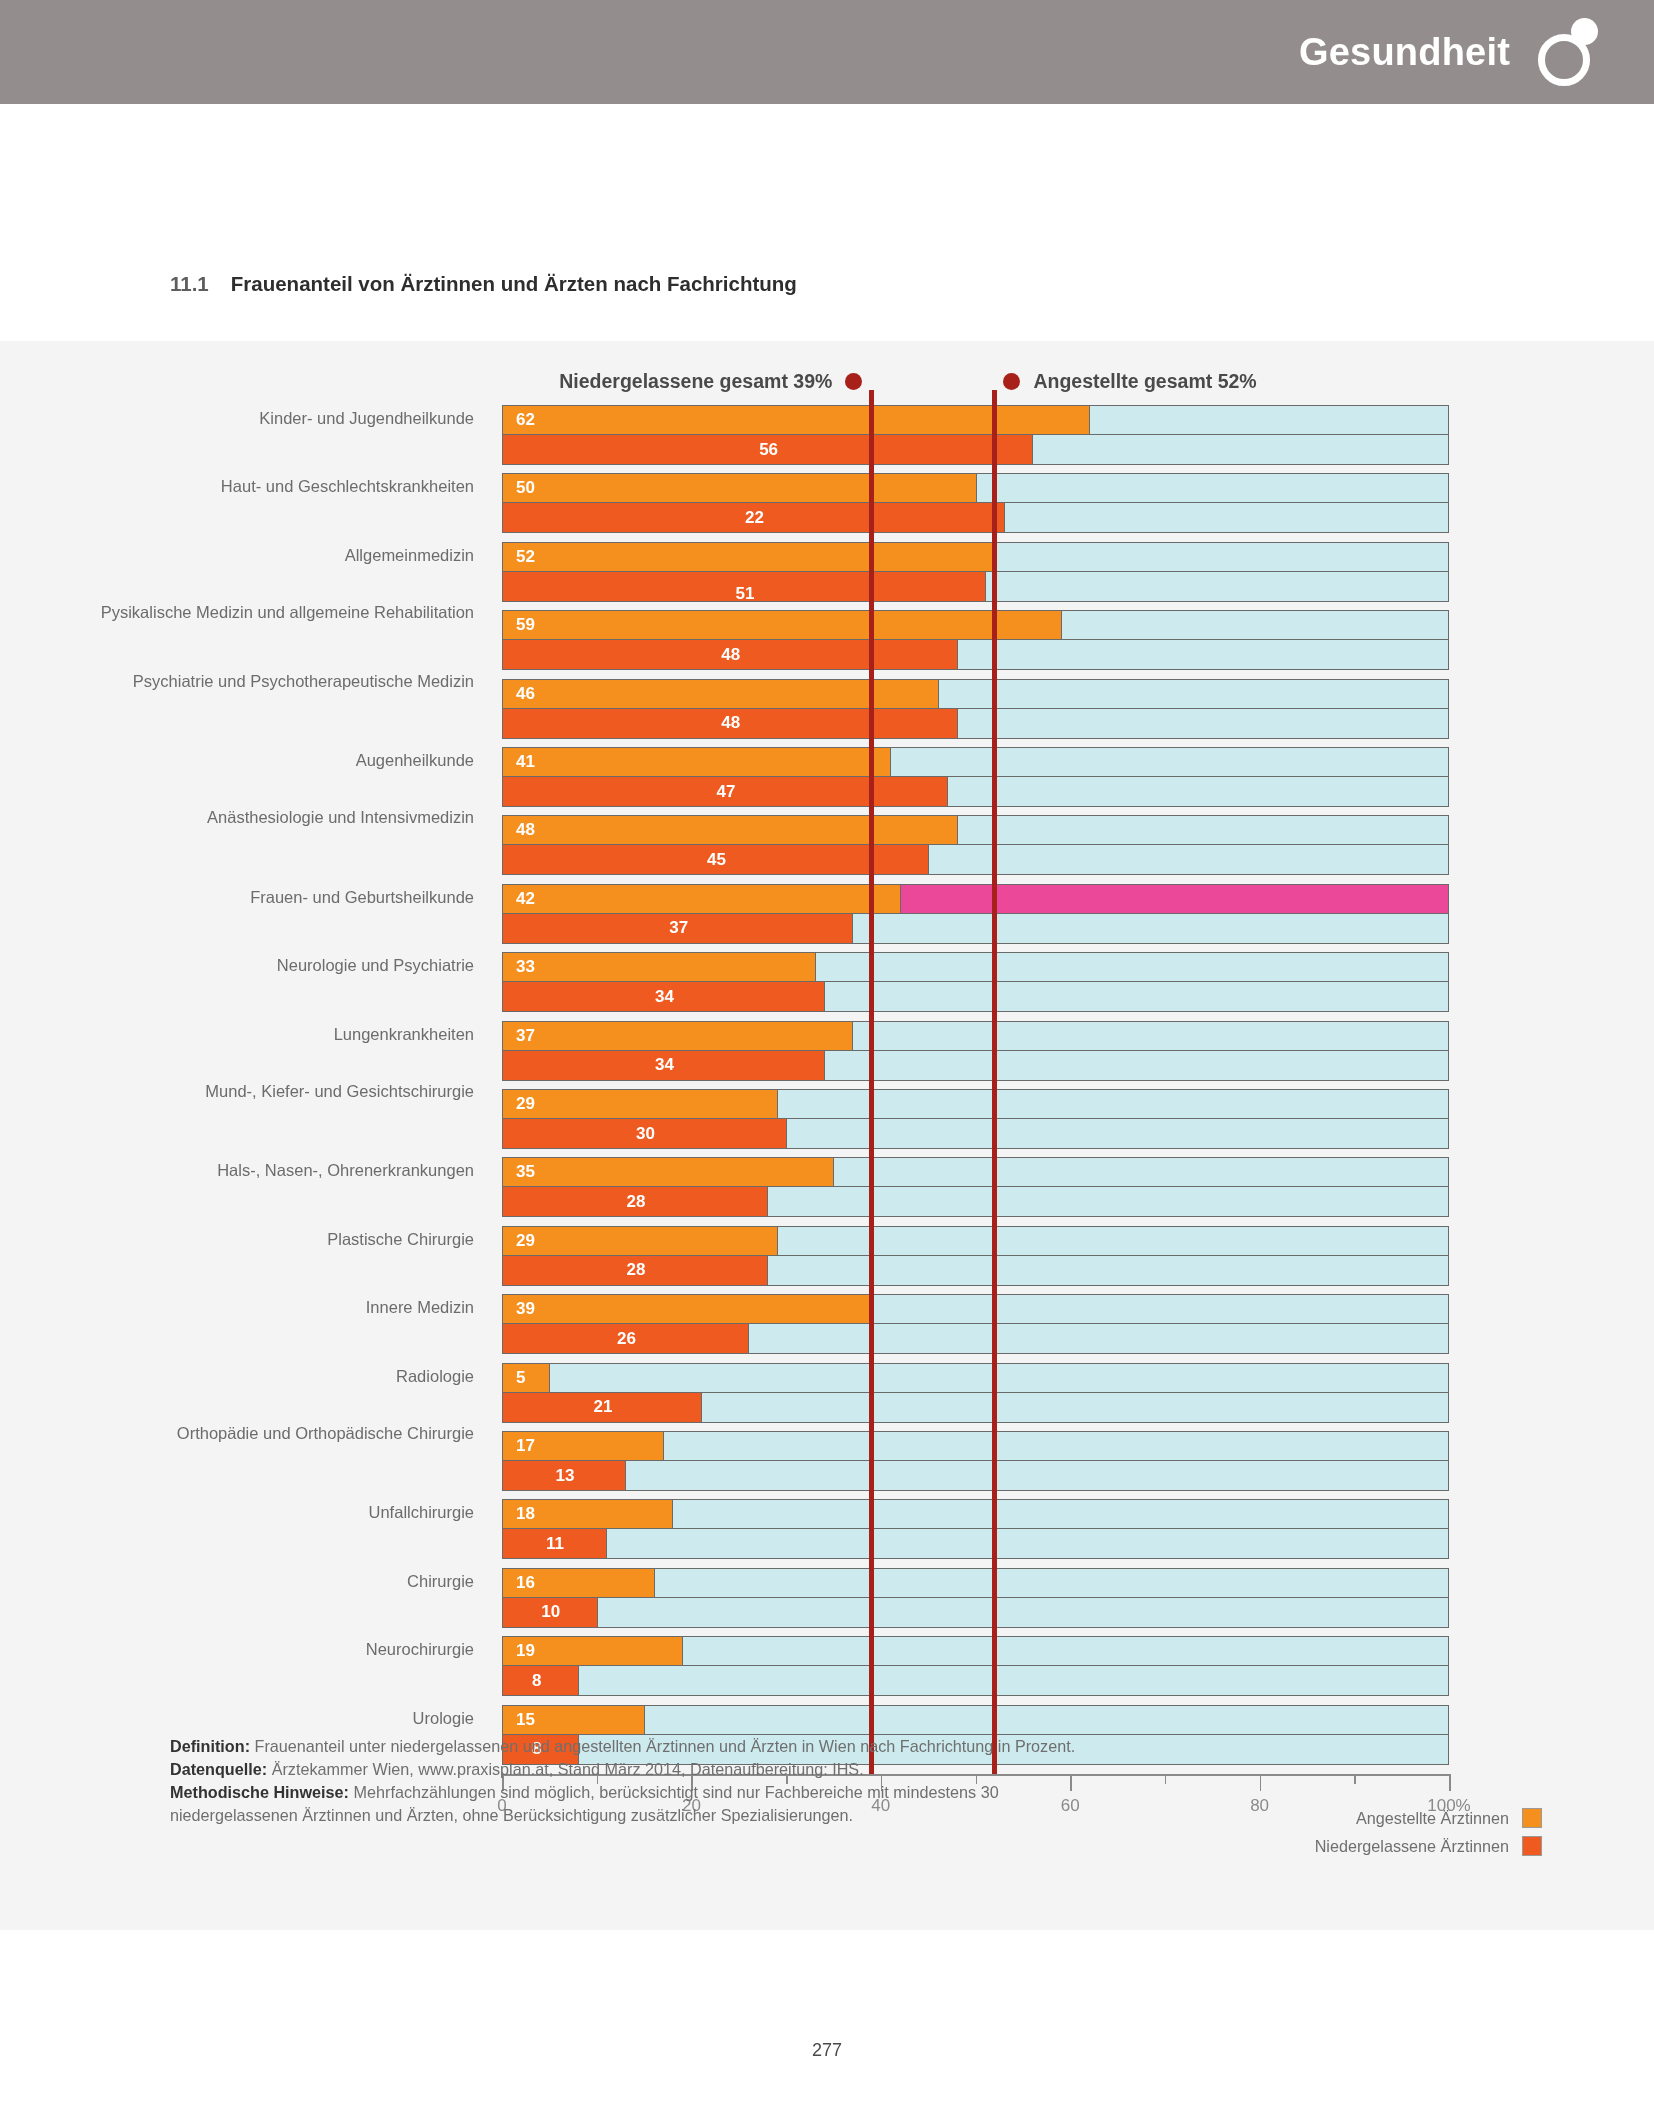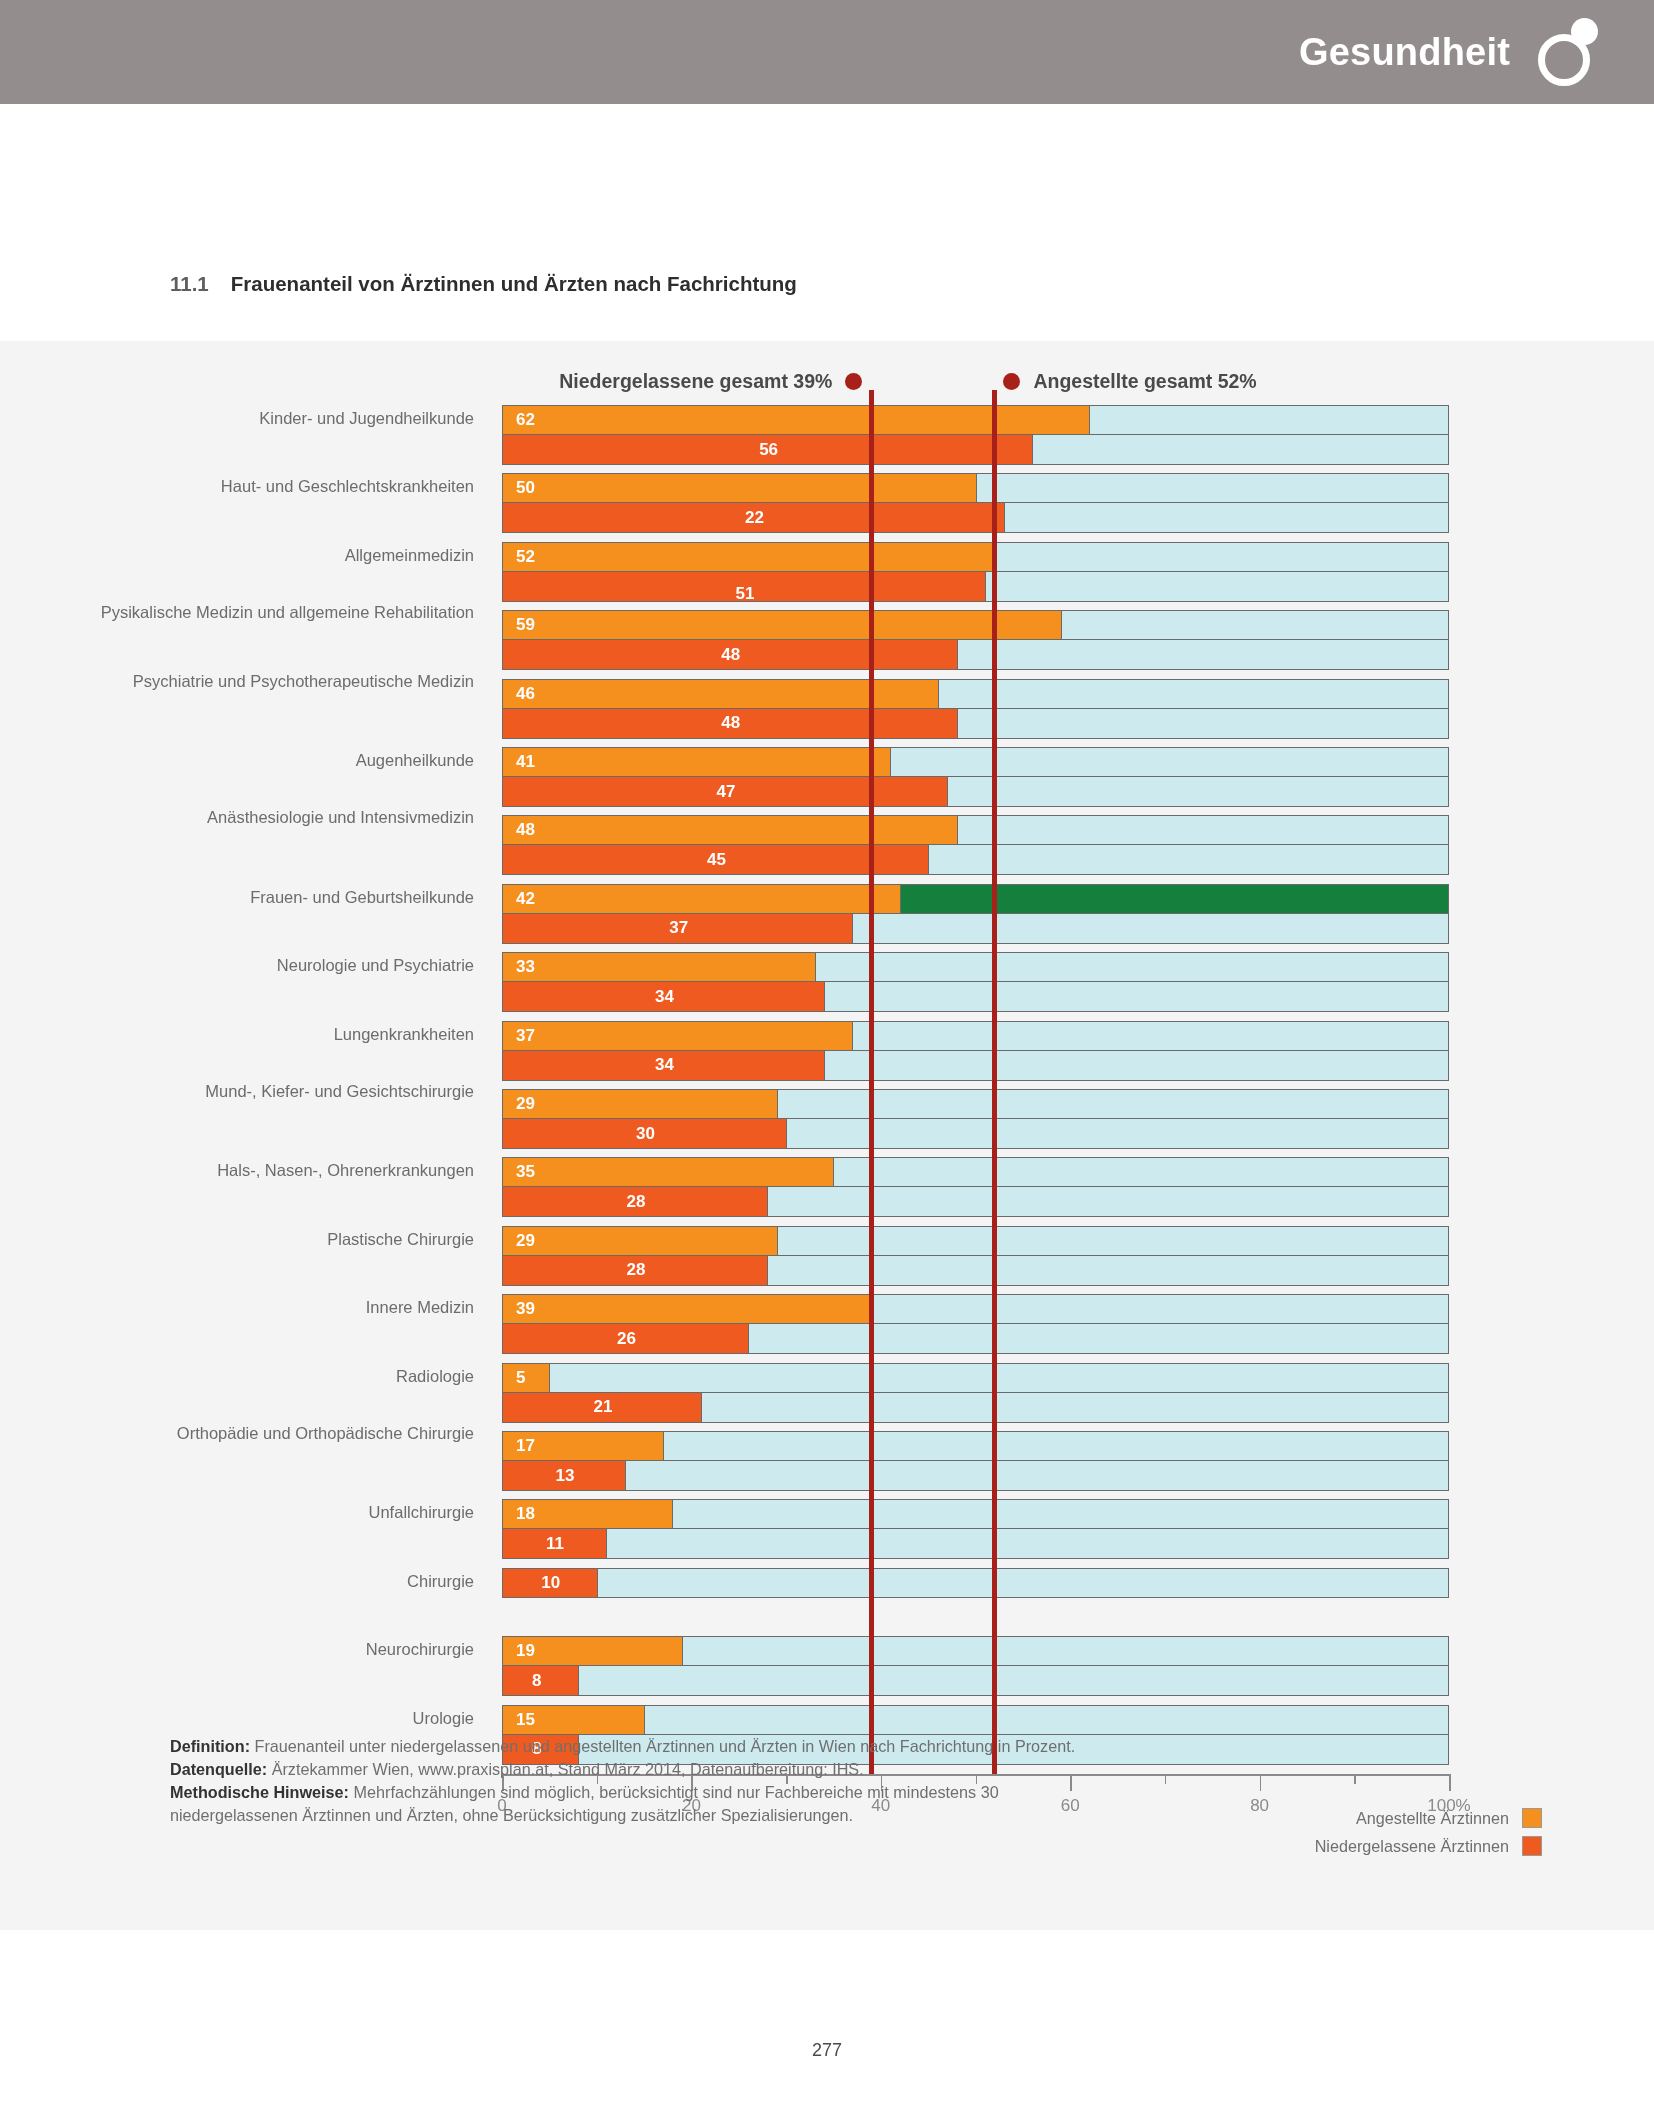--- a/index.html
+++ b/index.html
@@ -219,21 +219,21 @@
             </div>
             <div class="bar-track" style="background: rgb(205, 235, 238);">
               <div class="bar-fill nied" style="width: 426.15px; background: rgb(239, 90, 32);"></div>
               <span class="bar-val" style="left: 204.075px;">45</span>
             </div>
           </div>
         </div>
         <div class="row">
           <div class="cat-label" style="top: 481.8px;">Frauen- und Geburtsheilkunde</div>
           <div class="barpair" style="top: 478.8px;">
-            <div class="bar-track" style="background: #15803d;">
+            <div class="bar-track" style="background: #ec4899;">
               <div class="bar-fill ang" style="width: 397.74px; background: rgb(245, 144, 31);"></div>
               <span class="bar-val" style="left: 13px;">42</span>
             </div>
             <div class="bar-track" style="background: rgb(205, 235, 238);">
               <div class="bar-fill nied" style="width: 350.39px; background: rgb(239, 90, 32);"></div>
               <span class="bar-val" style="left: 166.195px;">37</span>
             </div>
           </div>
         </div>
         <div class="row">
@@ -349,20 +349,24 @@
             </div>
             <div class="bar-track" style="background: rgb(205, 235, 238);">
               <div class="bar-fill nied" style="width: 104.17px; background: rgb(239, 90, 32);"></div>
               <span class="bar-val" style="left: 43.085px;">11</span>
             </div>
           </div>
         </div>
         <div class="row">
           <div class="cat-label" style="top: 1165.8px;">Chirurgie</div>
           <div class="barpair" style="top: 1162.8px;">
+            <div class="bar-track" style="background: rgb(205, 235, 238);">
+              <div class="bar-fill ang" style="width: 151.52px; background: rgb(245, 144, 31);"></div>
+              <span class="bar-val" style="left: 13px;">16</span>
+            </div>
             <div class="bar-track" style="background: rgb(205, 235, 238);">
               <div class="bar-fill nied" style="width: 94.7px; background: rgb(239, 90, 32);"></div>
               <span class="bar-val" style="left: 38.35px;">10</span>
             </div>
           </div>
         </div>
         <div class="row">
           <div class="cat-label" style="top: 1234.2px;">Neurochirurgie</div>
           <div class="barpair" style="top: 1231.2px;">
             <div class="bar-track" style="background: rgb(205, 235, 238);">

